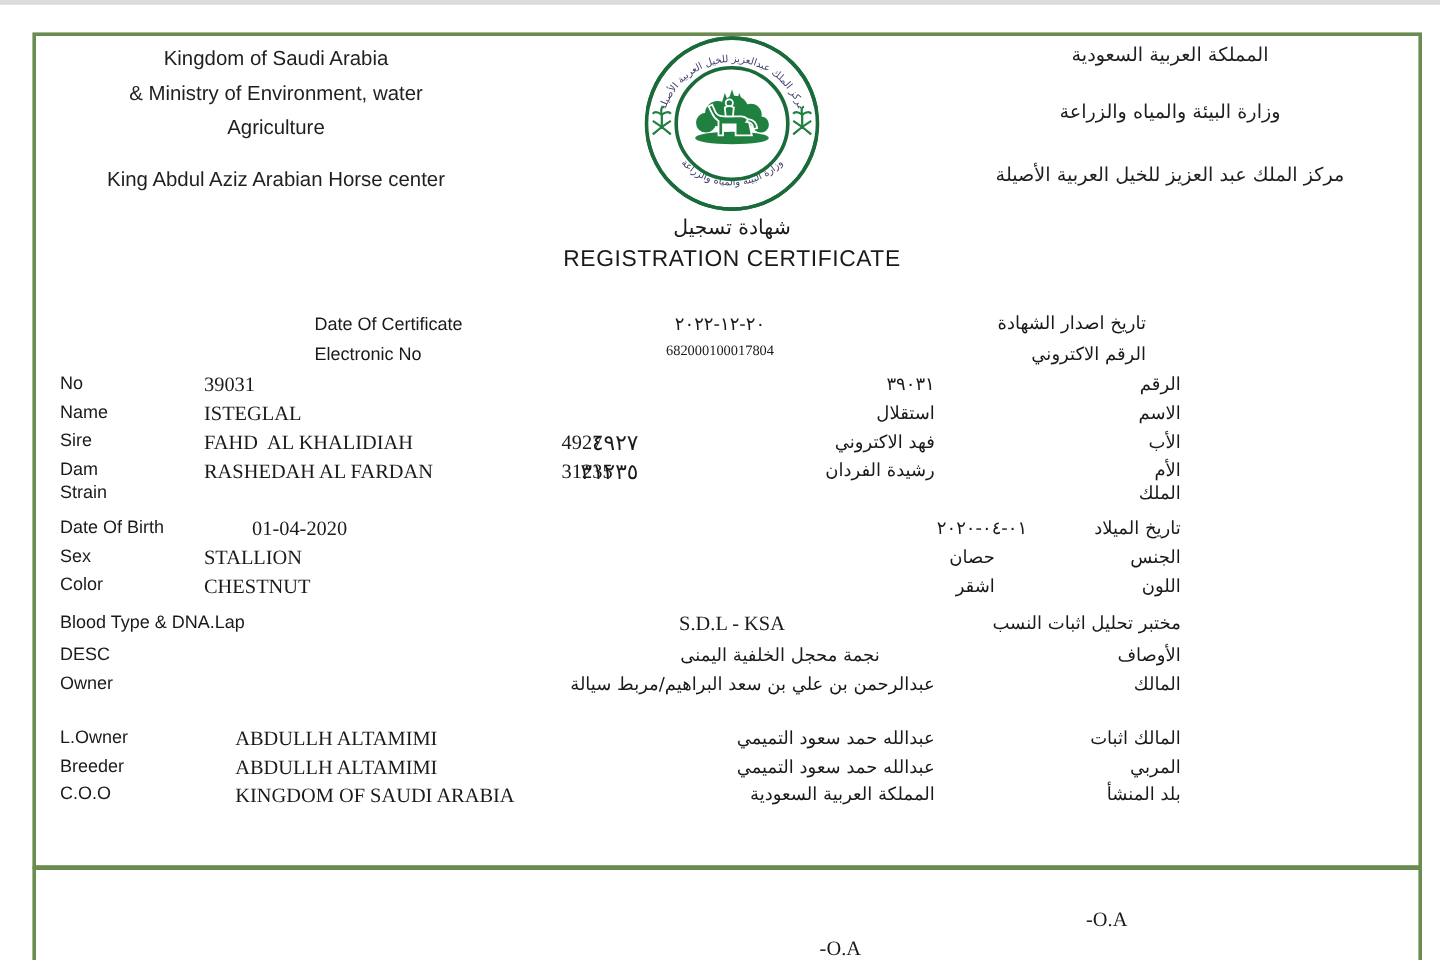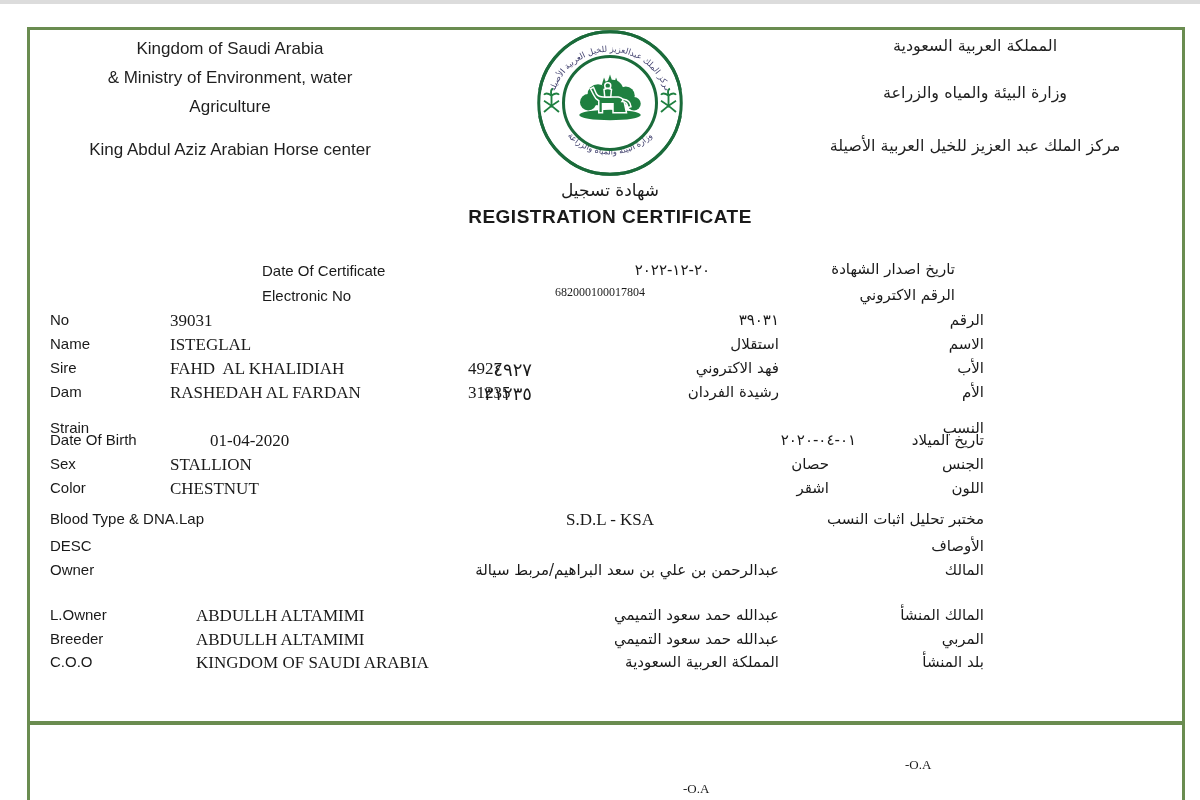--- a/index.html
+++ b/index.html
@@ -15,38 +15,38 @@
 
   .abs{position:absolute;white-space:nowrap;}
   .center{text-align:center;}
   .ar{font-family:"DejaVu Sans", sans-serif;direction:rtl;}
   .num{direction:ltr;unicode-bidi:bidi-override;font-family:"DejaVu Sans", sans-serif;}
 
   
   .hdr-en{font-size:17px;line-height:29px;color:#1f1f1f;}
   .hdr-ar{font-size:16px;color:#1f1f1f;}
   .cert-title-ar{font-size:17px;}
-  .cert-title-en{font-size:19px;font-weight:bold;letter-spacing:.5px;}
+  .cert-title-en{font-size:19px;font-weight:normal;letter-spacing:.5px;}
 
   
   .meta-label{font-size:15px;}
   .meta-value{font-size:12px;font-family:"Liberation Serif", serif;}
 
   
   .row{position:absolute;left:0;width:1024px;height:24px;}
   .el{position:absolute;left:50px;font-size:15px;font-family:"Liberation Sans", sans-serif;}
   .ev{position:absolute;left:170px;font-size:17px;font-family:"Liberation Serif", serif;white-space:pre;}
   .rn{position:absolute;left:468px;font-size:17px;font-family:"Liberation Serif", serif;}
   .an{position:absolute;right:492px;font-size:18px;}
   .av{position:absolute;right:245px;font-size:15px;}
   .al{position:absolute;right:40px;font-size:15px;}
   .cv{position:absolute;left:500px;width:220px;text-align:center;font-size:17px;font-family:"Liberation Serif", serif;}
   .cva{position:absolute;left:540px;width:220px;text-align:center;font-size:15px;}
 
-  .oa{font-size:13px;font-family:"Liberation Serif", serif;}
+  .oa{font-size:17px;font-family:"Liberation Serif", serif;}
 </style>
 </head>
 <body>
 
 <div class="topstrip"></div>
 
 <div id="box-main" class="box"></div>
 
 <div id="box-pedigree" class="box"></div>
 
@@ -114,21 +114,21 @@
       <path d="M12,112 Q22,103 32,97"></path>
       <path d="M32,112 Q22,103 12,97"></path>
     </g>
   </svg>
 </div>
 
 <div class="abs ar cert-title-ar center" style="left:510px;top:180px;width:200px;">شهادة تسجيل</div>
 <div class="abs cert-title-en center" style="left:430px;top:206px;width:360px;">REGISTRATION CERTIFICATE</div>
 
 <div class="abs meta-label" style="left:262px;top:262px;">Date Of Certificate</div>
-<div class="abs num center" style="left:490px;top:261px;width:220px;font-size:15px;text-align:right;">٢٠٢٢-١٢-٢٠</div>
+<div class="abs num center" style="left:490px;top:261px;width:220px;font-size:15px;">٢٠٢٢-١٢-٢٠</div>
 <div class="abs ar" style="right:245px;top:260px;font-size:15px;">تاريخ اصدار الشهادة</div>
 
 <div class="abs meta-label" style="left:262px;top:287px;">Electronic No</div>
 <div class="abs meta-value center" style="left:490px;top:285px;width:220px;">682000100017804</div>
 <div class="abs ar" style="right:245px;top:286px;font-size:15px;">الرقم الاكتروني</div>
 
 <div class="row" style="top:311px">
   <span class="el">No</span>
   <span class="ev">39031</span>
   <span class="av num">٣٩٠٣١</span>
@@ -153,23 +153,23 @@
 
 <div class="row" style="top:383px">
   <span class="el">Dam</span>
   <span class="ev">RASHEDAH AL FARDAN</span>
   <span class="rn">31235</span>
   <span class="an num">٣١٢٣٥</span>
   <span class="av ar">رشيدة الفردان</span>
   <span class="al ar">الأم</span>
 </div>
 
-<div class="row" style="top:419px">
+<div class="row" style="top:402px">
   <span class="el">Strain</span>
-  <span class="al ar">النسب</span>
+  <span class="al ar">الملك</span>
 </div>
 
 <div class="row" style="top:431px">
   <span class="el">Date Of Birth</span>
   <span class="ev" style="left:210px">01-04-2020</span>
   <span class="av num" style="right:168px">٢٠٢٠-٠٤-٠١</span>
   <span class="al ar">تاريخ الميلاد</span>
 </div>
 
 <div class="row" style="top:455px">
@@ -187,34 +187,35 @@
 </div>
 
 <div class="row" style="top:510px">
   <span class="el">Blood Type &amp; DNA.Lap</span>
   <span class="cv">S.D.L - KSA</span>
   <span class="al ar">مختبر تحليل اثبات النسب</span>
 </div>
 
 <div class="row" style="top:537px">
   <span class="el">DESC</span>
+  <span class="cva ar">نجمة محجل الخلفية اليمنى</span>
   <span class="al ar">الأوصاف</span>
 </div>
 
 <div class="row" style="top:561px;height:48px">
   <span class="el">Owner</span>
   <span class="av ar">عبدالرحمن بن علي بن سعد البراهيم/مربط سيالة</span>
   <span class="al ar">المالك</span>
 </div>
 
 <div class="row" style="top:606px">
   <span class="el">L.Owner</span>
   <span class="ev" style="left:196px">ABDULLH ALTAMIMI</span>
   <span class="av ar">عبدالله حمد سعود التميمي</span>
-  <span class="al ar">المالك المنشأ</span>
+  <span class="al ar">المالك اثبات</span>
 </div>
 
 <div class="row" style="top:630px">
   <span class="el">Breeder</span>
   <span class="ev" style="left:196px">ABDULLH ALTAMIMI</span>
   <span class="av ar">عبدالله حمد سعود التميمي</span>
   <span class="al ar">المربي</span>
 </div>
 
 <div class="row" style="top:653px">

